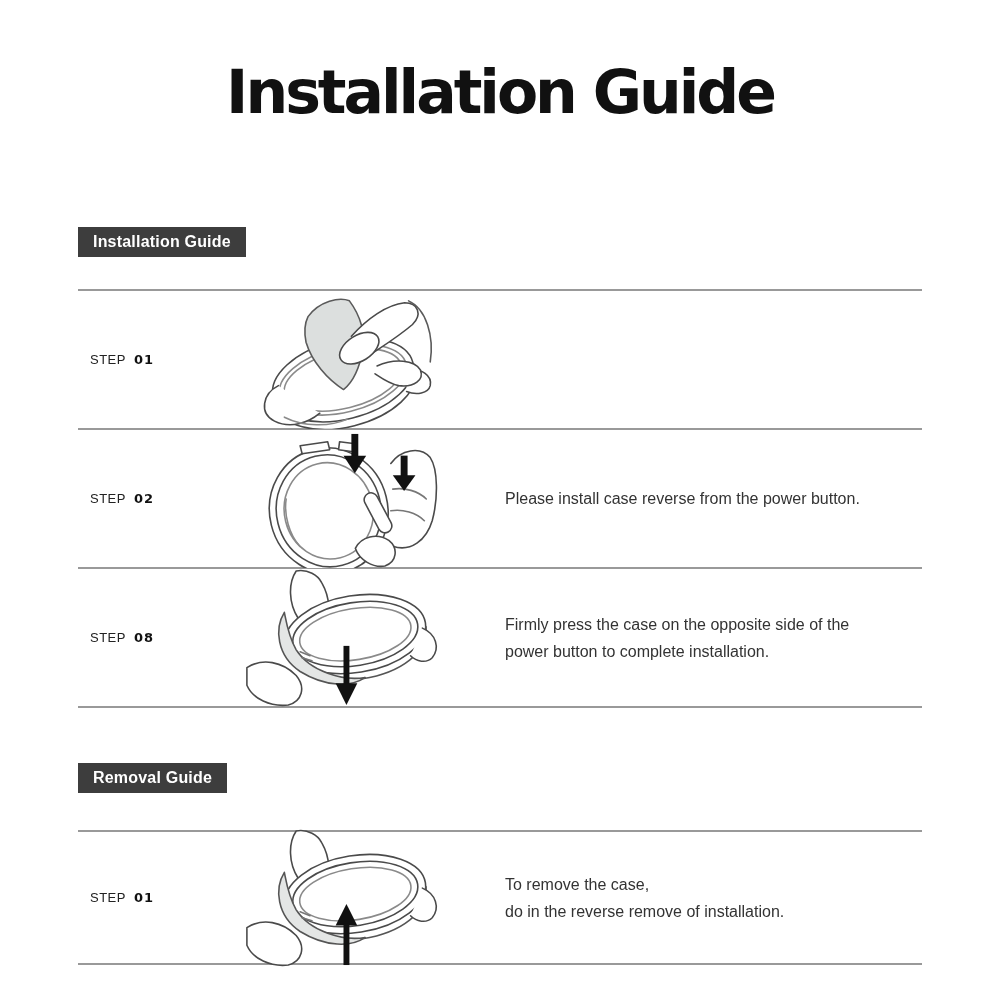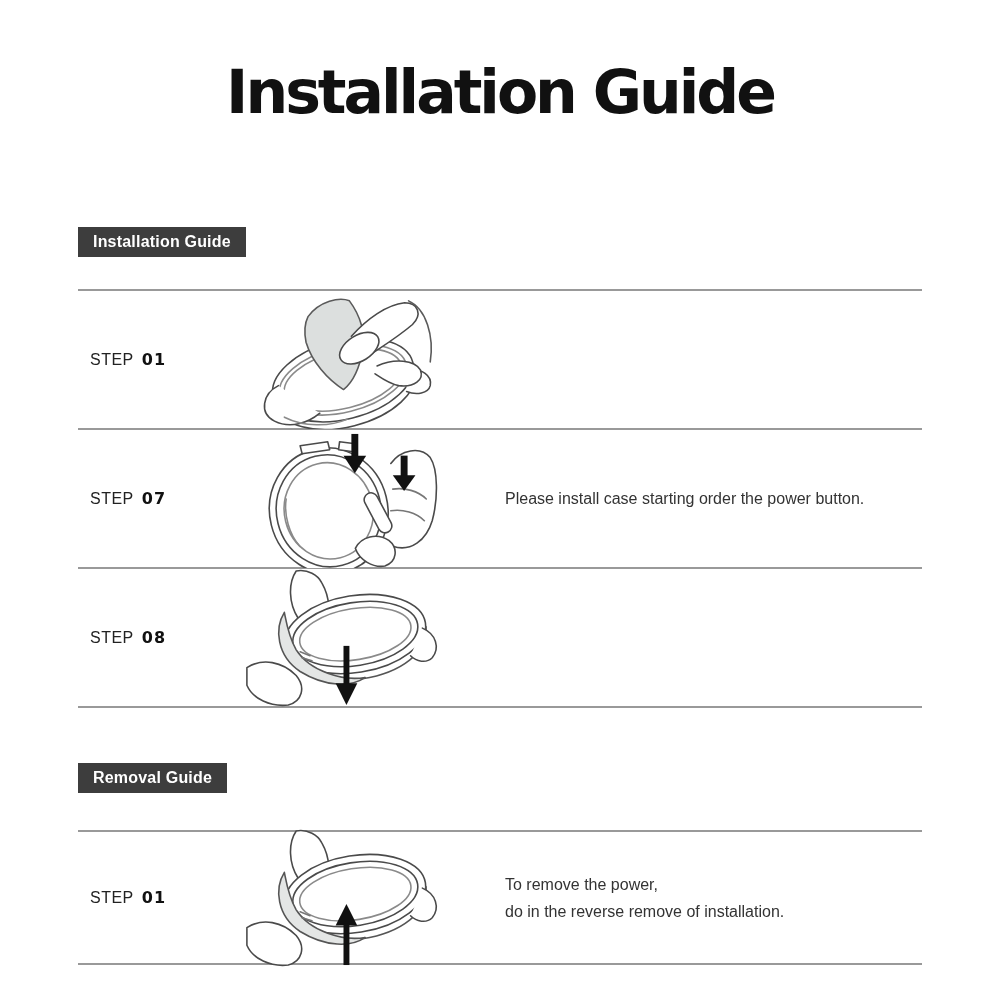--- a/index.html
+++ b/index.html
@@ -45,21 +45,21 @@
     display:flex;
     align-items:center;
     height:139px;
     border-bottom:2px solid var(--divider);
   }
   .step-row.short{height:133px;}
   .step-label{
     width:150px;
     flex:0 0 150px;
     padding-left:12px;
-    font-size:16px;
+    font-size:13px;
     letter-spacing:.5px;
     color:#222222;
     white-space:nowrap;
   }
   .step-label .step-num{
     font-family:"DejaVu Sans", sans-serif;
     font-weight:bold;
     color:#111111;
     margin-left:8px;
     letter-spacing:1px;
@@ -114,21 +114,21 @@
                 <ellipse cx="116" cy="58" rx="22" ry="13" transform="rotate(-32 116 58)" fill="#fff"></ellipse>
                 <path d="M134,76 C152,68 172,70 178,80 C182,90 172,98 156,96 C146,94 138,88 132,84" fill="#fff"></path>
                 <path d="M166,10 C184,18 192,46 188,72" stroke="#5a5a5a"></path>
               </g>
             </svg>
           </div>
         </div>
 
         <div class="step-row">
           <div class="step-label">
-            <span>STEP</span><span class="step-num">07</span>
+            <span>STEP</span><span class="step-num">02</span>
           </div>
           <div class="step-illustration">
             <svg width="225" height="138" viewBox="0 0 200 140">
               <g stroke="#4a4a4a" stroke-width="1.6" fill="none" stroke-linecap="round" stroke-linejoin="round">
                 <path d="M148,34 C158,20 178,16 188,28 C196,40 196,70 190,92 C184,112 168,124 150,118 C140,114 130,104 126,94" fill="#fff"></path>
                 <path d="M150,60 C162,58 176,62 184,70 M148,82 C160,80 174,84 182,92" stroke="#777"></path>
                 <g transform="rotate(-14 85 82)">
                   <ellipse cx="85" cy="82" rx="60" ry="64" fill="#fff"></ellipse>
                   <ellipse cx="85" cy="82" rx="53" ry="57"></ellipse>
                   <ellipse cx="85" cy="82" rx="45" ry="49" stroke="#8a8a8a"></ellipse>
@@ -141,21 +141,21 @@
               </g>
               <g fill="#111">
                 <rect x="108" y="4" width="7" height="24"></rect>
                 <polygon points="100,26 123,26 111.5,44"></polygon>
                 <rect x="158" y="26" width="7" height="22"></rect>
                 <polygon points="150,46 173,46 161.5,62"></polygon>
               </g>
             </svg>
           </div>
           <div class="step-desc">
-            <div>Please install case starting order the power button.</div>
+            <div>Please install case reverse from the power button.</div>
             <div></div>
           </div>
         </div>
 
         <div class="step-row">
           <div class="step-label">
             <span>STEP</span><span class="step-num">08</span>
           </div>
           <div class="step-illustration">
             <svg width="225" height="138" viewBox="0 0 200 140">
@@ -171,20 +171,24 @@
                 <path d="M40,44 C30,60 32,88 56,104 C82,120 108,120 122,110 C100,114 66,104 52,82 C44,68 42,54 40,44 Z" fill="#e4e6e5" stroke="#555"></path>
                 <path d="M56,84 l10,4 M58,90 l10,3" stroke="#777"></path>
                 <path d="M2,100 C18,90 38,94 52,108 C62,120 58,134 44,138 C26,140 8,132 2,118 Z" fill="#fff"></path>
               </g>
               <g fill="#111">
                 <rect x="100" y="78" width="6" height="42"></rect>
                 <polygon points="92,116 114,116 103,138"></polygon>
               </g>
             </svg>
           </div>
+          <div class="step-desc">
+            <div>Firmly press the case on the opposite side of the</div>
+            <div>power button to complete installation.</div>
+          </div>
         </div>
 
       </div>
     </section>
 
     <section>
       <div class="badge badge-remove">Removal Guide</div>
 
       <div class="steps steps-remove">
 
@@ -207,21 +211,21 @@
                 <path d="M56,84 l10,4 M58,90 l10,3" stroke="#777"></path>
                 <path d="M2,100 C18,90 38,94 52,108 C62,120 58,134 44,138 C26,140 8,132 2,118 Z" fill="#fff"></path>
               </g>
               <g fill="#111">
                 <polygon points="103,76 92,98 114,98"></polygon>
                 <rect x="100" y="96" width="6" height="42"></rect>
               </g>
             </svg>
           </div>
           <div class="step-desc">
-            <div>To remove the power,</div>
+            <div>To remove the case,</div>
             <div>do in the reverse remove of installation.</div>
           </div>
         </div>
 
       </div>
     </section>
 
   </div>
 </div>
 

